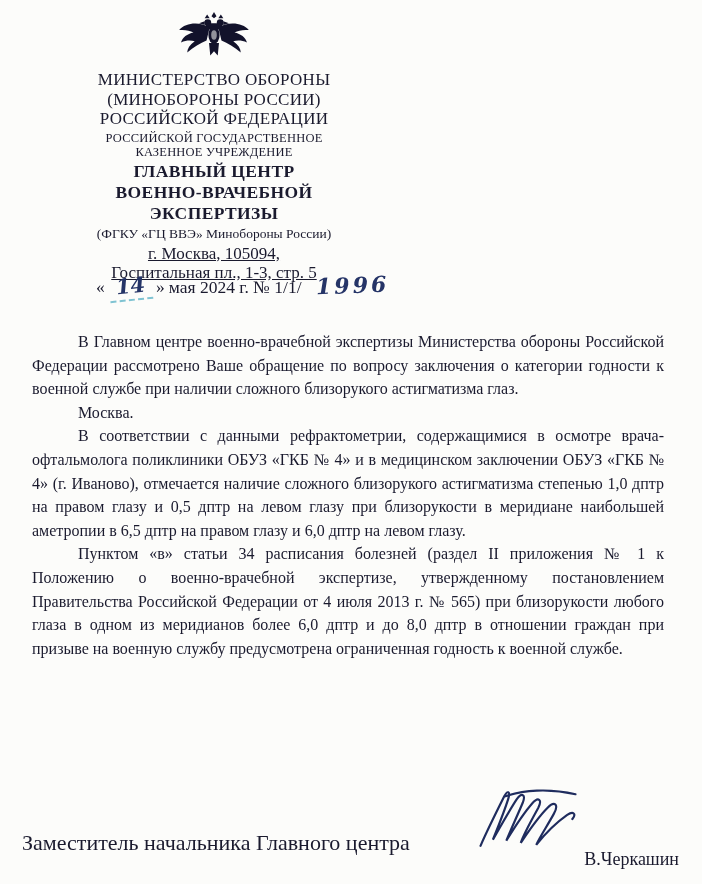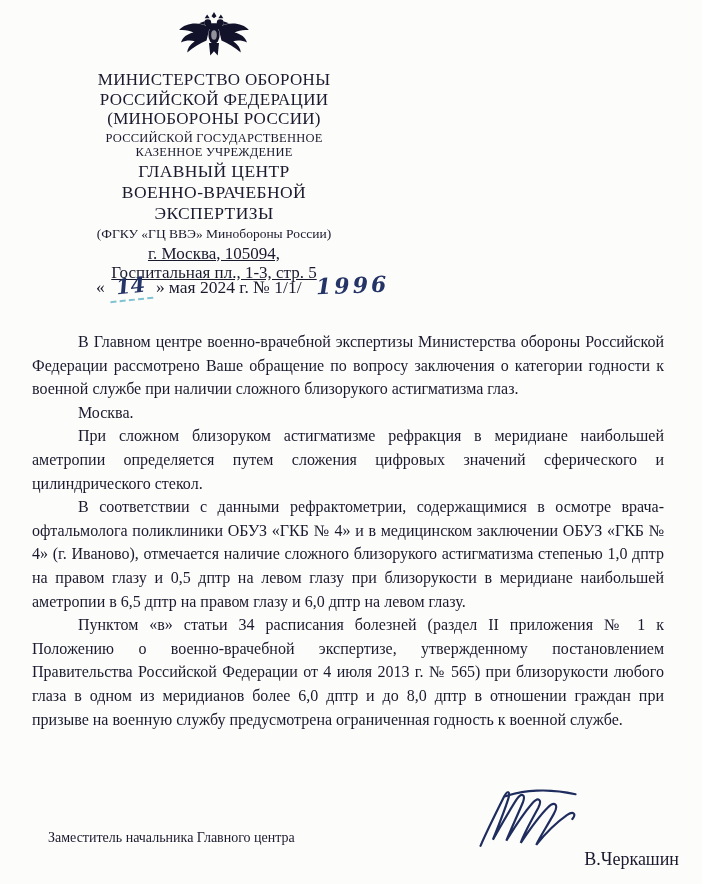--- a/index.html
+++ b/index.html
@@ -9,21 +9,21 @@
     font-family:"Liberation Serif","DejaVu Serif",serif;
     color:#1a1a2e;overflow:hidden;
     box-shadow:0 0 4px rgba(0,0,0,.2);
   }
   
   .letterhead{position:absolute;left:40px;top:12px;width:348px;text-align:center;}
   .emblem{display:block;margin:0 auto 2px auto;width:86px;height:56px;}
   .org-line{font-size:17px;line-height:19.5px;letter-spacing:.3px;}
   .sub-line{font-size:12.5px;line-height:13px;letter-spacing:.2px;margin-top:1px;}
   .sub-block{margin-top:3px;}
-  .center-line{font-size:17.5px;line-height:21px;font-weight:normal;letter-spacing:.4px;}
+  .center-line{font-size:17.5px;line-height:21px;font-weight:bold;letter-spacing:.4px;}
   .center-block{margin-top:2px;}
   .abbr-line{font-size:13.5px;line-height:16px;margin-top:2px;}
   .addr-line{font-size:17px;line-height:19.5px;text-decoration:underline;}
   .addr-block{margin-top:2px;}
   
   .date-row{
     position:absolute;left:96px;top:272px;width:320px;
     font-size:17.5px;white-space:nowrap;display:flex;align-items:baseline;gap:4px;
   }
   .hand{
@@ -40,21 +40,21 @@
     margin-left:10px;transform:rotate(-2deg);font-weight:bold;
   }
   
   .body-text{
     position:absolute;left:32px;top:330px;width:632px;
     font-size:16px;line-height:23.6px;text-align:justify;
   }
   .body-text p{margin:0;text-indent:46px;}
   
   .sig-scribble{position:absolute;left:476px;top:786px;width:104px;height:64px;}
-  .sig-title{position:absolute;left:48px;top:830px;font-size:14px;}
+  .sig-title{position:absolute;left:22px;top:830px;font-size:22px;}
   .sig-name{position:absolute;right:23px;top:849px;font-size:18px;}
 </style>
 </head>
 <body>
 
 <div class="page">
 
   <div class="letterhead">
     <svg class="emblem" viewBox="0 0 120 90" aria-hidden="true">
       <g fill="#12122b">
@@ -68,22 +68,22 @@
         <rect x="47" y="18" width="26" height="10" rx="4"></rect>
         <ellipse cx="60" cy="37" rx="9" ry="14"></ellipse>
         <path d="M53,25 C37,15 14,17 4,29 C14,28 21,30 27,33 C17,35 9,41 7,49 C15,45 23,45 29,47 C21,53 17,59 17,65 C27,57 38,50 48,46 Z"></path>
         <path d="M67,25 C83,15 106,17 116,29 C106,28 99,30 93,33 C103,35 111,41 113,49 C105,45 97,45 91,47 C99,53 103,59 103,65 C93,57 82,50 72,46 Z"></path>
         <path d="M52,50 L68,50 L66,70 L60,63 L54,70 Z"></path>
       </g>
       <ellipse cx="60" cy="37" rx="4.5" ry="7.5" fill="#fcfcfa" opacity="0.55"></ellipse>
     </svg>
 
     <div class="org-line">МИНИСТЕРСТВО ОБОРОНЫ</div>
+    <div class="org-line">(МИНОБОРОНЫ РОССИИ)</div>
     <div class="org-line">РОССИЙСКОЙ ФЕДЕРАЦИИ</div>
-    <div class="org-line">(МИНОБОРОНЫ РОССИИ)</div>
 
     <div class="sub-block">
       <div class="sub-line">РОССИЙСКОЙ ГОСУДАРСТВЕННОЕ</div>
       <div class="sub-line">КАЗЕННОЕ УЧРЕЖДЕНИЕ</div>
     </div>
 
     <div class="center-block">
       <div class="center-line">ГЛАВНЫЙ ЦЕНТР</div>
       <div class="center-line">ВОЕННО-ВРАЧЕБНОЙ</div>
       <div class="center-line">ЭКСПЕРТИЗЫ</div>
@@ -101,21 +101,20 @@
     <span>«</span>
     <span class="hand hand-day">14</span>
     <span>»</span>
     <span>мая 2024 г. № 1/1/</span>
     <span class="hand hand-number">1996</span>
   </div>
 
   <div class="body-text">
     <p>В Главном центре военно-врачебной экспертизы Министерства обороны Российской Федерации рассмотрено Ваше обращение по вопросу заключения о категории годности к военной службе при наличии сложного близорукого астигматизма глаз.</p>
     <p>Москва.</p>
-    <p>При сложном близоруком астигматизме рефракция в меридиане наибольшей аметропии определяется путем сложения цифровых значений сферического и цилиндрического стекол.</p>
     <p>В соответствии с данными рефрактометрии, содержащимися в осмотре врача-офтальмолога поликлиники ОБУЗ «ГКБ № 4» и в медицинском заключении ОБУЗ «ГКБ № 4» (г. Иваново), отмечается наличие сложного близорукого астигматизма степенью 1,0 дптр на правом глазу и 0,5 дптр на левом глазу при близорукости в меридиане наибольшей аметропии в 6,5 дптр на правом глазу и 6,0 дптр на левом глазу.</p>
     <p>Пунктом «в» статьи 34 расписания болезней (раздел II приложения № 1 к Положению о военно-врачебной экспертизе, утвержденному постановлением Правительства Российской Федерации от 4 июля 2013 г. № 565) при близорукости любого глаза в одном из меридианов более 6,0 дптр и до 8,0 дптр в отношении граждан при призыве на военную службу предусмотрена ограниченная годность к военной службе.</p>
   </div>
 
   <svg class="sig-scribble" viewBox="0 0 100 62" aria-hidden="true">
     <g fill="none" stroke="#1f2c5e" stroke-width="2.1" stroke-linecap="round">
       <path d="M4,58 C10,44 20,24 27,10 C30,4 33,5 31,12 C27,25 20,42 16,52 C24,38 33,22 39,13 C44,6 48,8 45,16 C40,28 33,43 29,53 C37,40 47,25 54,17 C60,10 64,13 60,21 C54,32 46,46 43,55 C51,43 61,29 69,21 C76,14 80,18 75,27 C69,38 61,50 58,57 C66,47 78,35 88,28 C94,24 97,27 93,32"></path>
       <path d="M28,10 C45,4 70,2 96,8"></path>
     </g>
   </svg>

